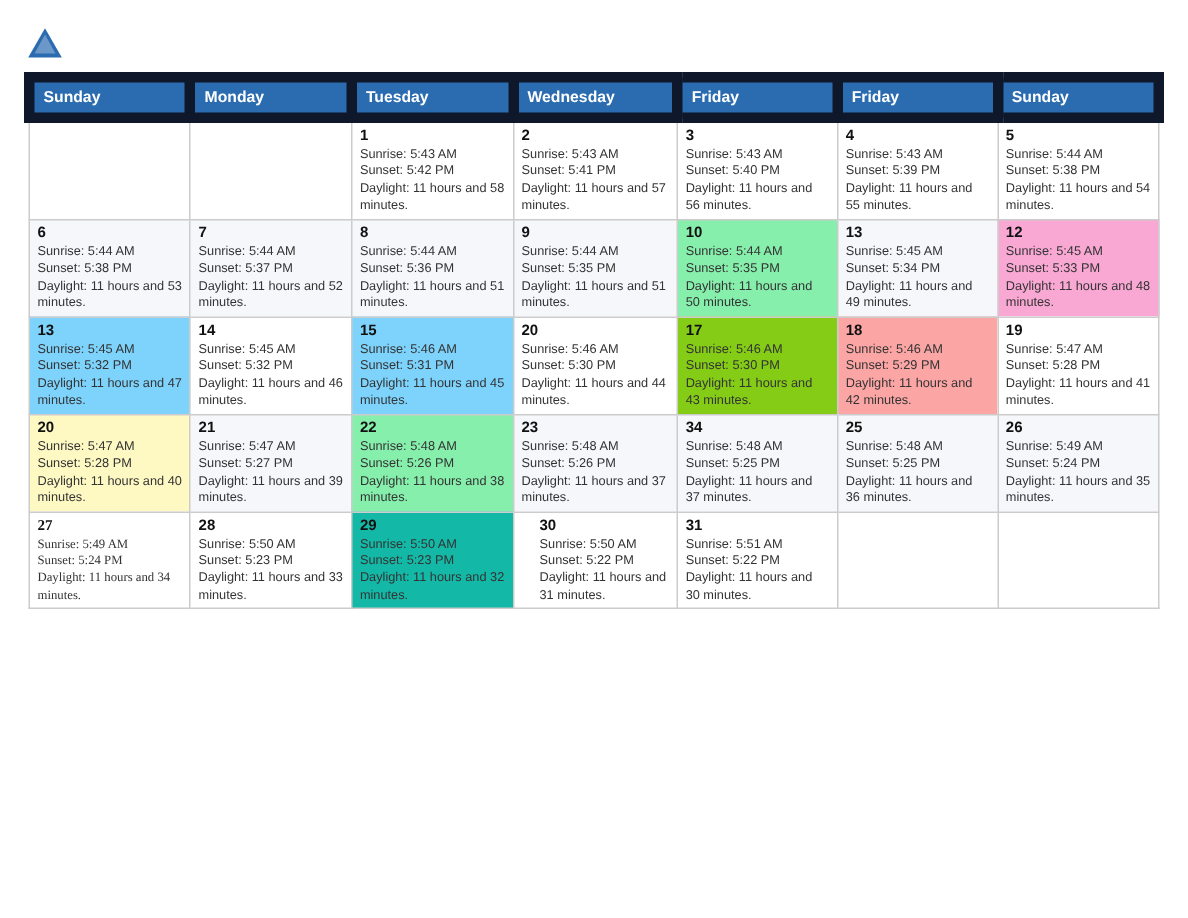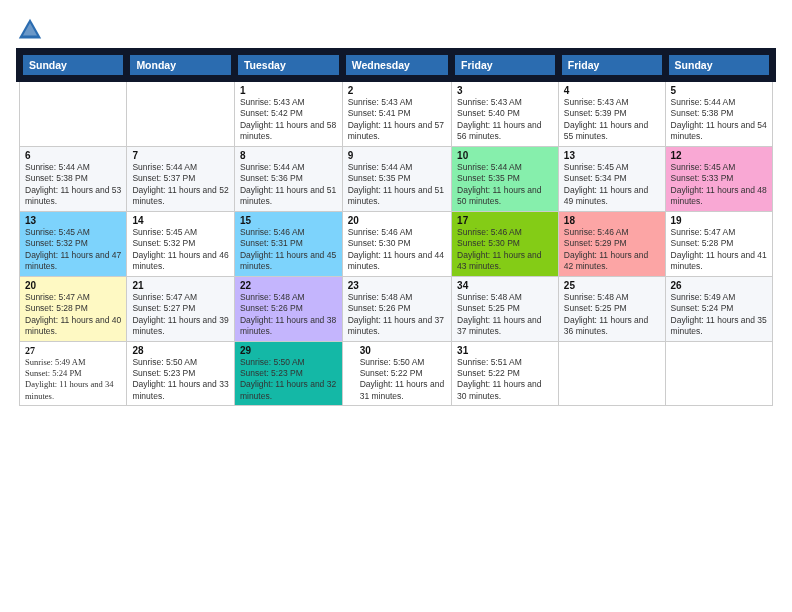--- a/index.html
+++ b/index.html
@@ -267,21 +267,21 @@
             <div class="day-detail" style="white-space: pre-line;">Sunrise: 5:47 AM
 Sunset: 5:28 PM
 Daylight: 11 hours and 40 minutes.</div>
           </td>
           <td style="background: rgb(245, 247, 250);">
             <span class="day-num">21</span>
             <div class="day-detail" style="white-space: pre-line;">Sunrise: 5:47 AM
 Sunset: 5:27 PM
 Daylight: 11 hours and 39 minutes.</div>
           </td>
-          <td style="background: #c4b5fd; margin-top: 20px;">
+          <td style="background: #86efac; margin-top: 20px;">
             <span class="day-num">22</span>
             <div class="day-detail" style="white-space: pre-line;">Sunrise: 5:48 AM
 Sunset: 5:26 PM
 Daylight: 11 hours and 38 minutes.</div>
           </td>
           <td style="background: rgb(245, 247, 250);">
             <span class="day-num">23</span>
             <div class="day-detail" style="white-space: pre-line;">Sunrise: 5:48 AM
 Sunset: 5:26 PM
 Daylight: 11 hours and 37 minutes.</div>

